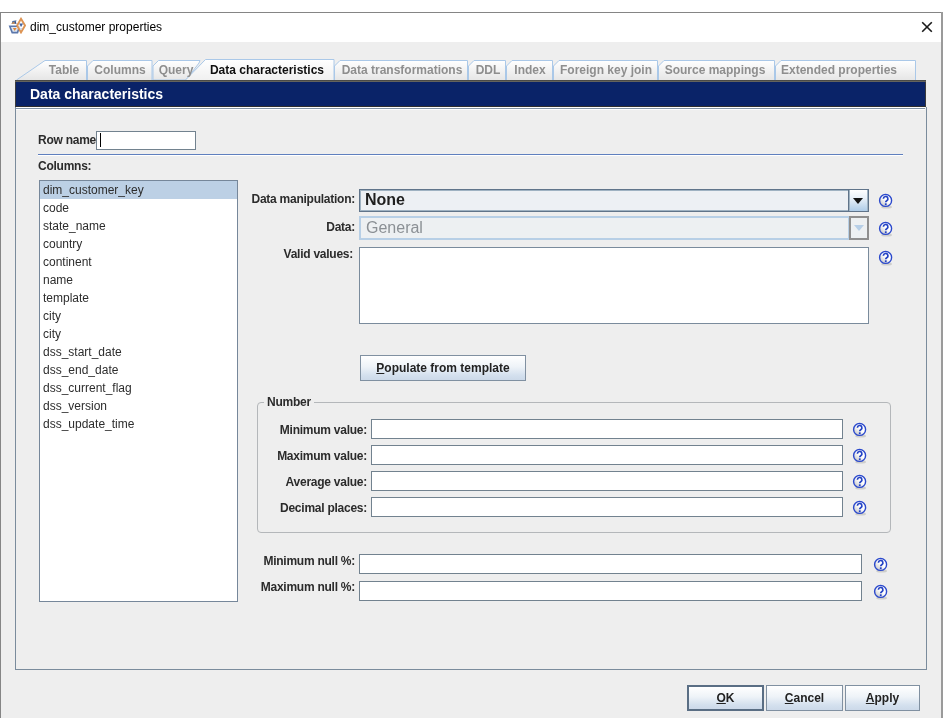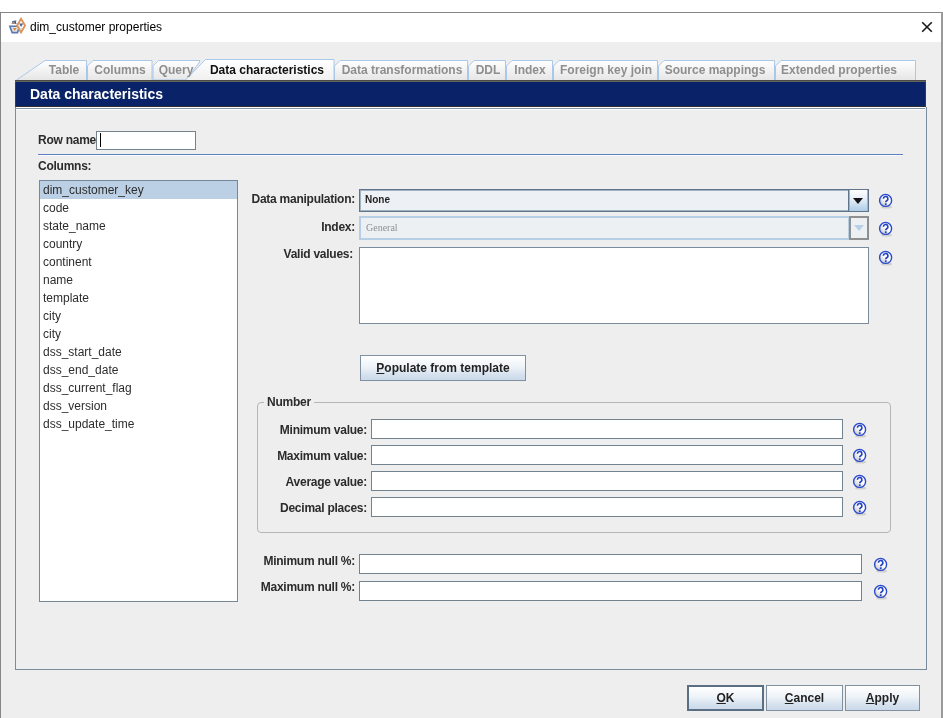--- a/index.html
+++ b/index.html
@@ -30,21 +30,21 @@
   #panelB { position:absolute; left:15px; top:657px; width:912px; height:1px; background:#7a8b9c; }
   
   #sep1 { position:absolute; left:38px; top:142px; width:865px; height:1px; background:#5f7fbe; }
   #sep2 { position:absolute; left:38px; top:143px; width:865px; height:1px; background:#ffffff; }
   
   #listbox { position:absolute; left:39px; top:168px; width:199px; height:422px; background:#fff; border:1px solid #76879a; }
   #listbox .sel { background:#bcd0e5; }
   #listbox div { height:18px; line-height:18px; font-size:12px; color:#2d2d2d; padding-left:3px; white-space:nowrap; }
   
   .combo { position:absolute; left:359px; width:510px; height:23px; border:1px solid #60748a; box-shadow:inset 0 0 0 1px #9fb2c2; background:#edf0f4; }
-  .combo .ctext { position:absolute; left:5px; top:0; line-height:19px; font-size:10px; font-weight:bold; color:#1f1f1f; }
+  .combo .ctext { position:absolute; left:5px; top:0; line-height:19px; font-size:16px; font-weight:bold; color:#1f1f1f; }
   .combo .cbtn { position:absolute; right:0; top:0; width:20px; height:21px;
      border-left:1px solid #60748a; box-shadow:inset -1px 0 0 #9fb2c2, inset 1px 0 0 #9fb2c2; background:linear-gradient(#ffffff, #e8f0f8 40%, #aecce8); }
   .combo .arr { position:absolute; left:4px; top:8px; width:0; height:0;
      border-left:5.5px solid transparent; border-right:5.5px solid transparent; border-top:6.5px solid #141414; }
   .combo.disabled { border:none; box-shadow:none; background:transparent; }
   .combo.disabled .dfield { position:absolute; left:0; top:0; width:491px; height:24px;
      border:2px solid #b7cfe6; background:#edf0f2; }
   .combo.disabled .ctext { font-weight:normal; color:#8b9095; line-height:24px; top:0; left:7px; }
   .combo.disabled .cbtn { right:0; top:0; width:20px; height:24px; border:2px solid #8f8f8f;
      border-left:2px solid #8f8f8f; box-shadow:none; background:#edf0f2; }
@@ -171,22 +171,22 @@
   <div class="combo" style="top:177px;">
     <div class="ctext">None</div>
     <div class="cbtn">
         <div class="arr"></div>
       </div>
   </div>
   <svg class="abs" style="left:878px; top:181px;" width="17" height="17" viewBox="0 0 17 17">
       <use href="#hlp"></use>
     </svg>
 
-  <div class="lbl rlbl" style="right:588px; top:208px;">Index:</div>
-  <div class="combo disabled" style="top:204px; height:24px;font-family:Liberation Serif, serif;">
+  <div class="lbl rlbl" style="right:588px; top:208px;">Data:</div>
+  <div class="combo disabled" style="top:204px; height:24px;">
     <div class="dfield"></div>
     <div class="ctext">General</div>
     <div class="cbtn">
         <div class="arr"></div>
       </div>
   </div>
   <svg class="abs" style="left:878px; top:209px;" width="17" height="17" viewBox="0 0 17 17">
       <use href="#hlp"></use>
     </svg>
 

